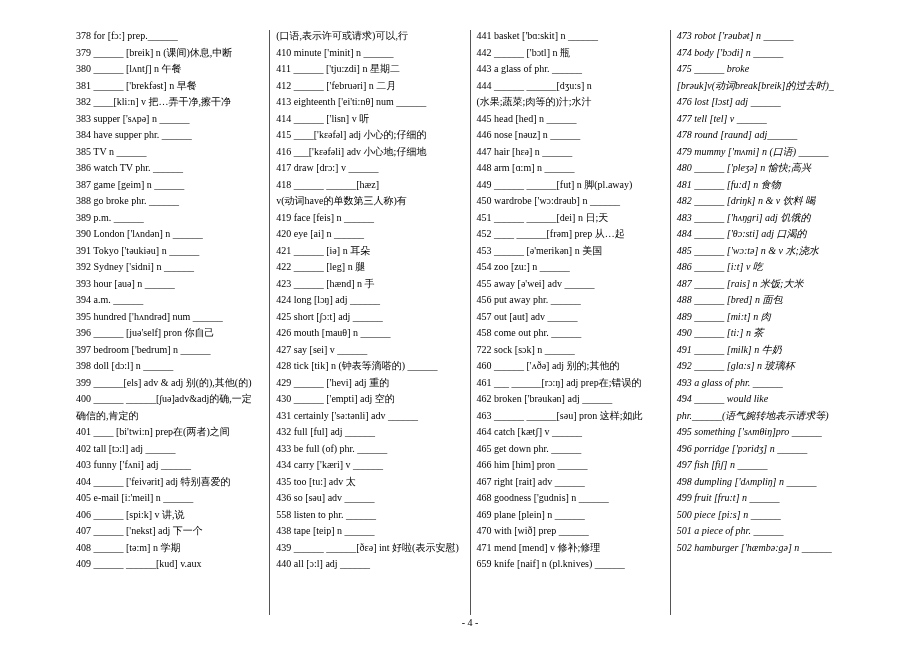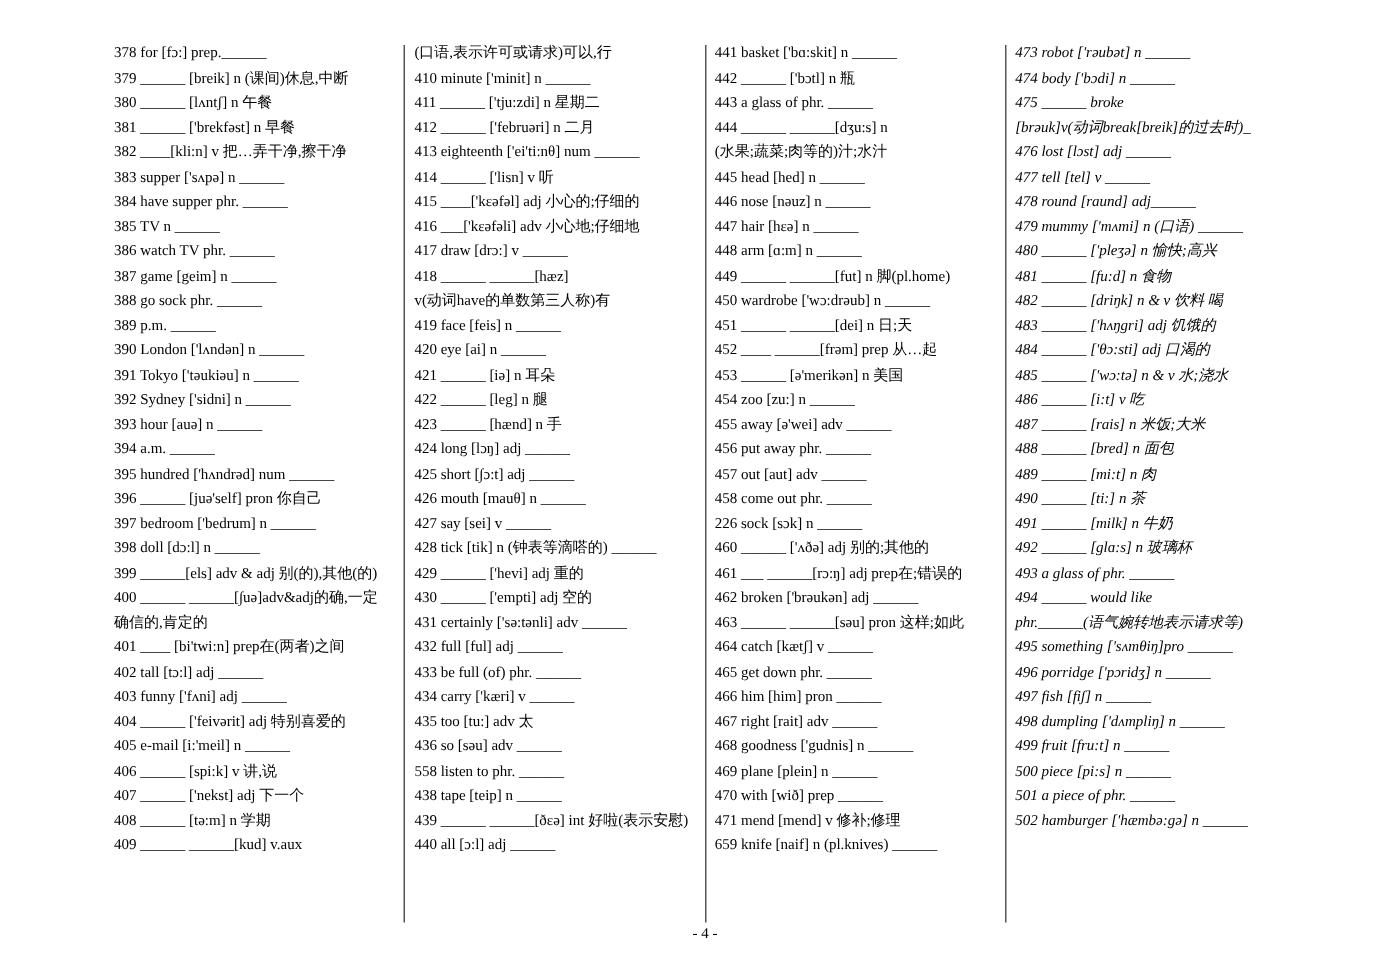--- a/index.html
+++ b/index.html
@@ -50,21 +50,21 @@
         <div class="entry"><span class="num">378  </span><span>for  [fɔ:] prep.______</span></div>
         <div class="entry"><span class="num">379  </span><span>______ [breik] n (课间)休息,中断</span></div>
         <div class="entry"><span class="num">380  </span><span>______ [lʌntʃ] n 午餐</span></div>
         <div class="entry"><span class="num">381  </span><span>______ ['brekfəst] n 早餐</span></div>
         <div class="entry"><span class="num">382  </span><span>____[kli:n] v 把…弄干净,擦干净</span></div>
         <div class="entry"><span class="num">383  </span><span>supper ['sʌpə] n ______</span></div>
         <div class="entry"><span class="num">384  </span><span>have supper  phr. ______</span></div>
         <div class="entry"><span class="num">385  </span><span>TV  n ______</span></div>
         <div class="entry"><span class="num">386  </span><span>watch TV  phr. ______</span></div>
         <div class="entry"><span class="num">387  </span><span>game [geim] n ______</span></div>
-        <div class="entry"><span class="num">388  </span><span>go sock  phr. ______</span></div>
+        <div class="entry"><span class="num">388  </span><span>go broke  phr. ______</span></div>
         <div class="entry"><span class="num">389  </span><span>p.m. ______</span></div>
         <div class="entry"><span class="num">390  </span><span>London ['lʌndən] n ______</span></div>
         <div class="entry"><span class="num">391  </span><span>Tokyo ['təukiəu] n ______</span></div>
         <div class="entry"><span class="num">392  </span><span>Sydney ['sidni] n ______</span></div>
         <div class="entry"><span class="num">393  </span><span>hour [auə] n ______</span></div>
         <div class="entry"><span class="num">394  </span><span>a.m. ______</span></div>
         <div class="entry"><span class="num">395  </span><span>hundred ['hʌndrəd] num ______</span></div>
         <div class="entry"><span class="num">396  </span><span>______ [juə'self] pron 你自己</span></div>
         <div class="entry"><span class="num">397  </span><span>bedroom ['bedrum] n ______</span></div>
         <div class="entry"><span class="num">398  </span><span>doll [dɔ:l] n ______</span></div>
@@ -119,31 +119,31 @@
     <div class="col" id="col2">
         <div class="entry"><span class="num">441  </span><span>basket ['bɑ:skit] n ______</span></div>
         <div class="entry"><span class="num">442  </span><span>______ ['bɔtl] n 瓶</span></div>
         <div class="entry"><span class="num">443  </span><span>a glass of  phr. ______</span></div>
         <div class="entry"><span class="num">444  </span><span>______           ______[dʒu:s]        n</span></div>
         <div class="entry"><span>(水果;蔬菜;肉等的)汁;水汁</span></div>
         <div class="entry"><span class="num">445  </span><span>head [hed] n ______</span></div>
         <div class="entry"><span class="num">446  </span><span>nose [nəuz] n ______</span></div>
         <div class="entry"><span class="num">447  </span><span>hair [hɛə] n ______</span></div>
         <div class="entry"><span class="num">448  </span><span>arm [ɑ:m] n ______</span></div>
-        <div class="entry"><span class="num">449  </span><span>______ ______[fut] n 脚(pl.home)</span></div>
+        <div class="entry"><span class="num">449  </span><span>______ ______[fut] n 脚(pl.away)</span></div>
         <div class="entry"><span class="num">450  </span><span>wardrobe ['wɔ:drəub] n ______</span></div>
         <div class="entry"><span class="num">451  </span><span>______ ______[dei] n 日;天</span></div>
         <div class="entry"><span class="num">452  </span><span>____ ______[frəm] prep 从…起</span></div>
         <div class="entry"><span class="num">453  </span><span>______ [ə'merikən] n 美国</span></div>
         <div class="entry"><span class="num">454  </span><span>zoo [zu:] n ______</span></div>
         <div class="entry"><span class="num">455  </span><span>away [ə'wei] adv ______</span></div>
         <div class="entry"><span class="num">456  </span><span>put away  phr. ______</span></div>
         <div class="entry"><span class="num">457  </span><span>out [aut] adv ______</span></div>
         <div class="entry"><span class="num">458  </span><span>come out  phr. ______</span></div>
-        <div class="entry"><span class="num">226  </span><span>sock [sɔk] n ______</span></div>
+        <div class="entry"><span class="num">722  </span><span>sock [sɔk] n ______</span></div>
         <div class="entry"><span class="num">460  </span><span>______ ['ʌðə] adj 别的;其他的</span></div>
         <div class="entry"><span class="num">461  </span><span>___ ______[rɔ:ŋ] adj prep在;错误的</span></div>
         <div class="entry"><span class="num">462  </span><span>broken ['brəukən] adj ______</span></div>
         <div class="entry"><span class="num">463  </span><span>______ ______[səu] pron 这样;如此</span></div>
         <div class="entry"><span class="num">464  </span><span>catch [kætʃ] v ______</span></div>
         <div class="entry"><span class="num">465  </span><span>get down  phr. ______</span></div>
         <div class="entry"><span class="num">466  </span><span>him [him] pron ______</span></div>
         <div class="entry"><span class="num">467  </span><span>right [rait] adv ______</span></div>
         <div class="entry"><span class="num">468  </span><span>goodness ['gudnis] n ______</span></div>
         <div class="entry"><span class="num">469  </span><span>plane [plein] n ______</span></div>

